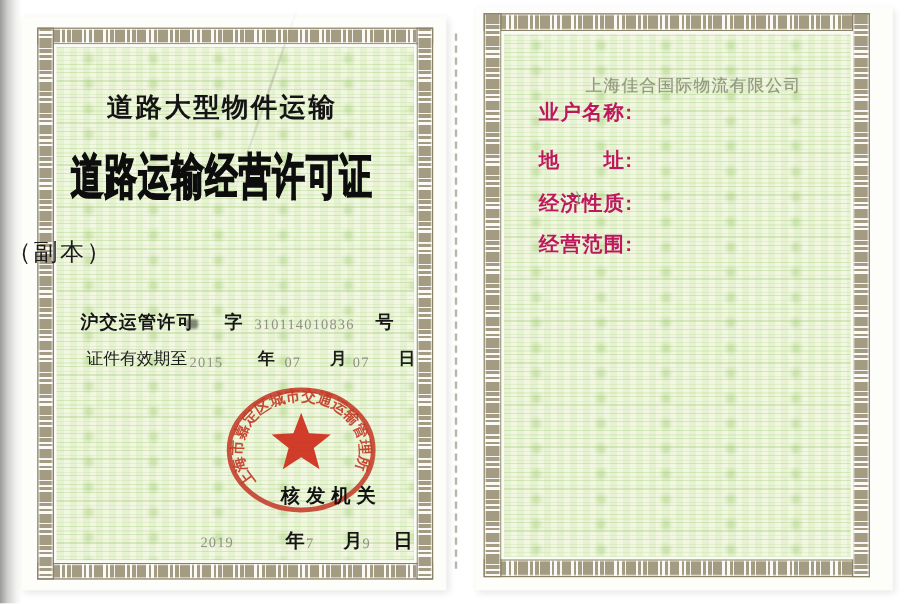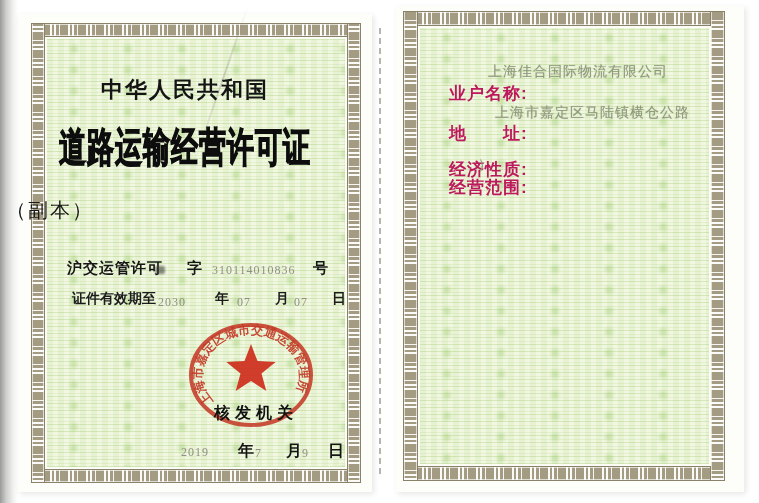--- a/index.html
+++ b/index.html
@@ -83,81 +83,81 @@
   }
   .subtitle{
     left:0;width:100%;top:183px;transform:translateX(-12px);
     font-size:20px;font-weight:normal;letter-spacing:2px;color:#1a1a1a;
   }
   .lic-prefix{left:49px;top:245px;font-size:15px;font-weight:bold;letter-spacing:1px;color:#161616;text-align:right;}
   .lic-word{left:169px;top:245px;font-size:15px;font-weight:bold;color:#161616;}
   .lic-no{left:194px;top:249px;font-size:13px;letter-spacing:1px;color:#8d8d86;}
   .lic-suffix{left:295px;top:245px;font-size:15px;font-weight:bold;color:#161616;}
   .smudge{left:137px;top:252px;width:10px;height:8px;background:rgba(50,50,48,.55);filter:blur(1px);border-radius:2px;}
-  .val-label{left:54px;top:276px;font-size:14px;font-weight:bold;color:#1c1c1c;}
+  .val-label{left:54px;top:276px;font-size:14px;font-weight:normal;color:#1c1c1c;}
   .num{font-size:12px;color:#918f88;letter-spacing:1px;}
   .val-year{left:140px;top:281px;}
   .val-ychar{left:197px;top:276px;font-size:14px;font-weight:bold;color:#1c1c1c;}
   .val-month{left:219px;top:281px;}
   .val-mchar{left:257px;top:276px;font-size:14px;font-weight:bold;color:#1c1c1c;}
   .val-day{left:276px;top:281px;}
   .val-dchar{left:314px;top:276px;font-size:14px;font-weight:bold;color:#1c1c1c;}
 
   .stamp{position:absolute;left:167px;top:304px;width:132px;height:114px;z-index:1;}
   .issuer{
-    left:196px;top:389px;z-index:2;
+    left:216px;top:389px;z-index:2;
     font-size:16px;font-weight:bold;letter-spacing:5px;color:#111;
   }
-  .iss-year{left:149px;top:431px;margin-left:14px;}
+  .iss-year{left:149px;top:431px;}
   .iss-ychar{left:220px;top:427px;font-size:16px;font-weight:bold;color:#151515;}
   .iss-m{left:237px;top:432px;}
   .iss-mchar{left:268px;top:427px;font-size:16px;font-weight:bold;color:#151515;}
   .iss-d{left:284px;top:432px;}
   .iss-dchar{left:310px;top:427px;font-size:16px;font-weight:bold;color:#151515;}
 
   
   .flabel{
     position:absolute;white-space:pre;color:#be185d;font-weight:bold;font-size:17px;
     font-family:"Liberation Sans","DejaVu Sans",sans-serif;letter-spacing:1px;margin-top:28px;
   }
   .fvalue{
     position:absolute;white-space:nowrap;font-size:14px;color:#8f997c;
     text-shadow:0 0 1px rgba(143,153,124,.55);letter-spacing:1px;
   }
   .f0-label{left:53px;top:48px;}   .f0-value{left:92px;top:57px;}
   .f1-label{left:53px;top:88px;}   .f1-value{left:99px;top:98px;}  .f1-value2{left:78px;top:114px;font-size:13px;}
   .f2-label{left:53px;top:124px;}  .f2-value{left:99px;top:133px;} .f2-value2{left:82px;top:150px;}
-  .f3-label{left:53px;top:142px;}  .f3-value{left:91px;top:166px;}
+  .f3-label{left:53px;top:158px;}  .f3-value{left:91px;top:166px;}
 </style>
 </head>
 <body>
 
 <div class="scan">
   <div class="edge-left"></div>
 
   <div class="page page-left">
     <div class="fs fs-h fs-top"></div>
     <div class="fs fs-h fs-bottom"></div>
     <div class="fs fs-v fs-left"></div>
     <div class="fs fs-v fs-right"></div>
     <div class="green"></div>
     <div class="abs crease"></div>
 
-    <div class="abs country">中华人民共和国</div>
+    <div class="abs country">道路大型物件运输</div>
     <div class="abs main-title">道路运输经营许可证</div>
     <div class="abs subtitle">（副本）</div>
 
     <div class="abs lic-prefix">沪交运管许可</div>
     <div class="abs smudge"></div>
     <div class="abs lic-word">字</div>
     <div class="abs lic-no num">310114010836</div>
     <div class="abs lic-suffix">号</div>
 
     <div class="abs val-label">证件有效期至</div>
-    <div class="abs num val-year">2030</div>
+    <div class="abs num val-year">2015</div>
     <div class="abs val-ychar">年</div>
     <div class="abs num val-month">07</div>
     <div class="abs val-mchar">月</div>
     <div class="abs num val-day">07</div>
     <div class="abs val-dchar">日</div>
 
     <svg class="stamp" viewBox="0 0 132 114">
       <ellipse cx="66" cy="57" rx="60" ry="50" fill="none" stroke="#c43b28" stroke-width="4" opacity="0.88"></ellipse>
       <path id="ringArc" d="M 28.5 83.4 A 49 41 0 1 1 103.5 83.4" fill="none"></path>
       <text font-size="12.5" fill="#c43b28" opacity="0.92" font-weight="bold">
@@ -182,20 +182,19 @@
     <div class="fs fs-h fs-top"></div>
     <div class="fs fs-h fs-bottom"></div>
     <div class="fs fs-v fs-left"></div>
     <div class="fs fs-v fs-right"></div>
     <div class="green"></div>
 
     <div class="flabel f0-label">业户名称:</div>
     <div class="fvalue f0-value">上海佳合国际物流有限公司</div>
 
     <div class="flabel f1-label">地　　址:</div>
-    <div class="fvalue f1-value">上海市嘉定区马陆镇横仓公路</div>
 
     <div class="flabel f2-label">经济性质:</div>
     <div class="fvalue f2-value2">）</div>
 
     <div class="flabel f3-label">经营范围:</div>
   </div>
 </div>
 
 </body></html>

